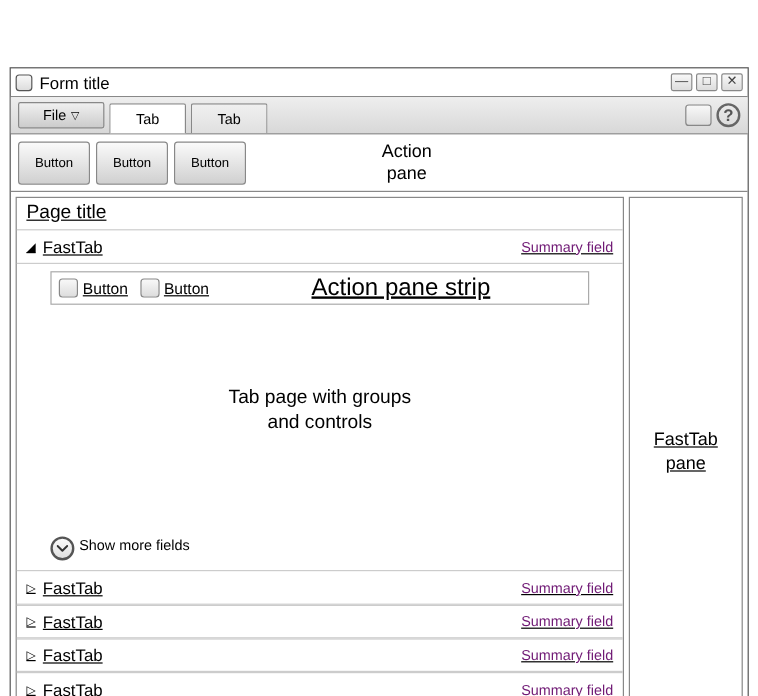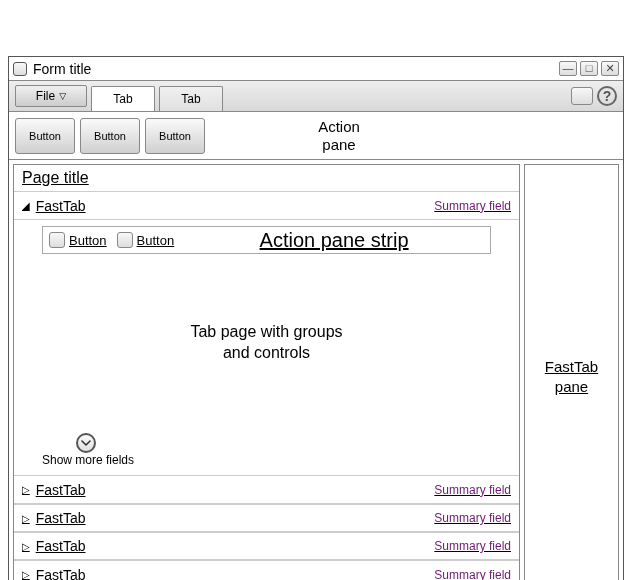--- a/index.html
+++ b/index.html
@@ -30,21 +30,21 @@
   .ft-arrow { font-size:10px; margin-right:6px; }
   .ft-title { flex:1; font-size:14px; }
   .ft-summary { font-size:12px; color:#701a75; }
   .ft-collapsed { border-top:1px solid #ccc; height:28px; }
   .ft-expanded-body { flex:1; display:flex; flex-direction:column; border-bottom:1px solid #ccc; position:relative; }
   .strip { margin:6px 28px 0 28px; border:1px solid #aaa; height:28px; display:flex; align-items:center; padding:0 6px; }
   .strip-btn { display:flex; align-items:center; margin-right:10px; cursor:pointer; font-size:13px; }
   .strip-btn .sq { width:16px; height:16px; border:1px solid #888; border-radius:3px; background:linear-gradient(#f8f8f8,#ddd); margin-right:4px; }
   .strip-label { flex:1; text-align:center; font-size:20px; }
   .tab-page-label { position:absolute; top:102px; left:0; right:0; text-align:center; font-size:16px; line-height:1.3; }
-  .show-more { position:absolute; bottom:8px; left:28px; display:flex; align-items:center; cursor:pointer; font-size:12px;flex-direction:column; }
+  .show-more { position:absolute; bottom:8px; left:28px; display:flex; cursor:pointer; font-size:12px; }
   .show-more .circ { width:20px; height:20px; border:2px solid #555; border-radius:50%; display:flex; align-items:center; justify-content:center; margin-right:4px; background:linear-gradient(#fafafa,#e0e0e0); }
   .show-more .circ svg { width:10px; height:10px; }
 
   .factbox { width:95px; border:1px solid #888; display:flex; align-items:center; justify-content:center; text-align:center; font-size:15px; line-height:1.3; }
 
   .statusbar { height:22px; border-top:1px solid #888; margin:0 4px 4px 4px; border:1px solid #888; text-align:center; font-size:14px; display:flex; align-items:center; justify-content:center; }
 </style>
 </head>
 <body>
 

